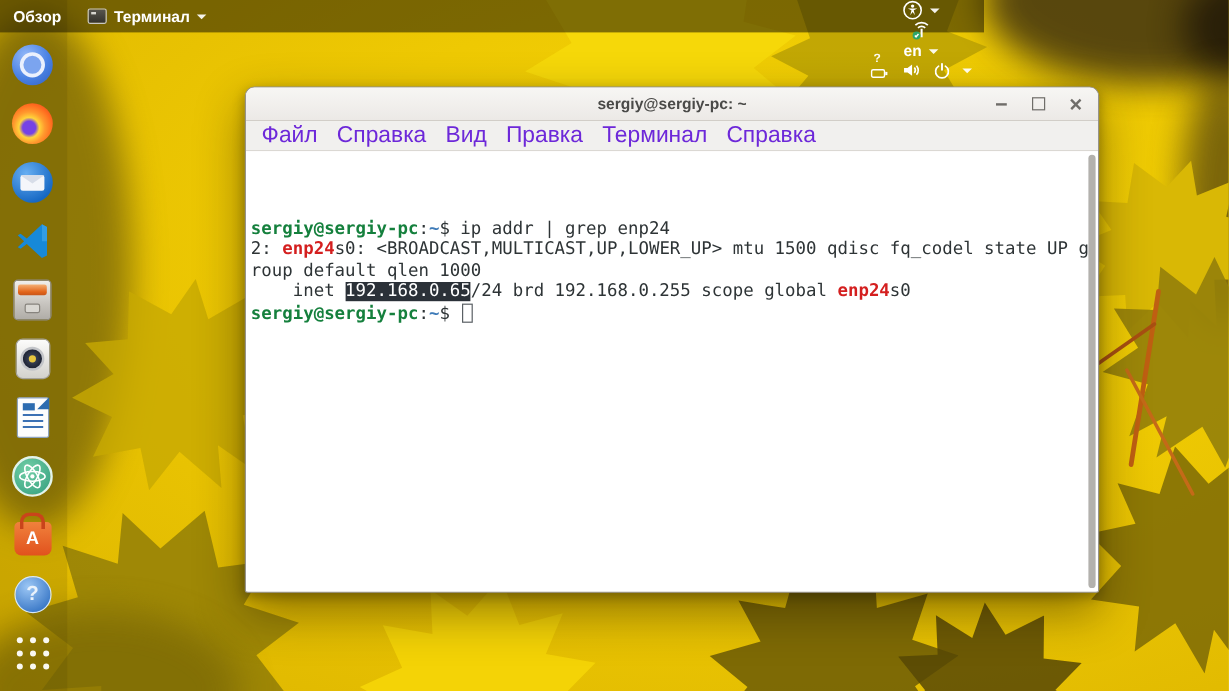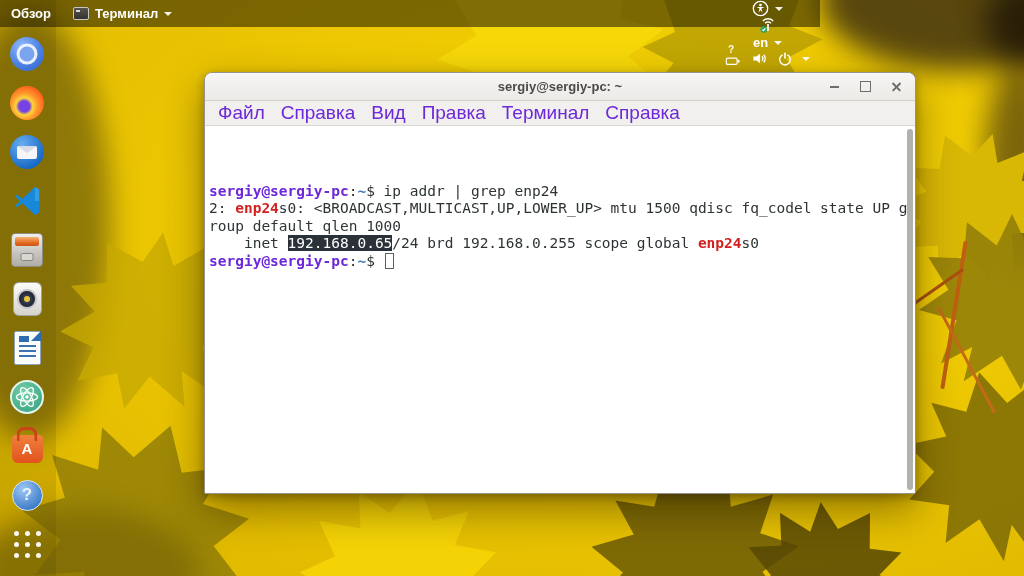--- a/index.html
+++ b/index.html
@@ -112,21 +112,21 @@
   .wc-close::after { transform:rotate(-45deg); }
 
   .menubar { height:25px; background:#f1f0ee; border-bottom:1px solid #dbd8d3;
     display:flex; align-items:center; padding-left:5px; flex:none; }
   .menu-item { font-size:19px; color:#6d28d9; padding:3px 8px; cursor:pointer; }
 
   .tbody { flex:1; background:#fff; position:relative; overflow:hidden; border-radius:0 0 2px 2px; }
   .term-output { padding:4px 14px 0 4px; font-family:"DejaVu Sans Mono", monospace;
     font-size:14.5px; line-height:17.5px; white-space:pre; color:#2e3436; }
   .seg-plain  { color:#2e3436; }
-  .seg-user   { color:#6d28d9; font-weight:700; }
+  .seg-user   { color:#15803d; font-weight:700; }
   .seg-path   { color:#3e7bb8; font-weight:700; }
   .seg-match  { color:#d41f1f; font-weight:700; }
   .seg-sel    { background:#2b3138; color:#fff; }
   .seg-cursor { display:inline-block; width:9px; height:16px; border:1.5px solid #5a6064;
     vertical-align:-3px; margin-left:1px; }
   .scrollbar { position:absolute; right:2px; top:3px; bottom:3px; width:6px;
     background:#b3b1ad; border-radius:3px; cursor:pointer; }
 </style>
 </head>
 <body>

